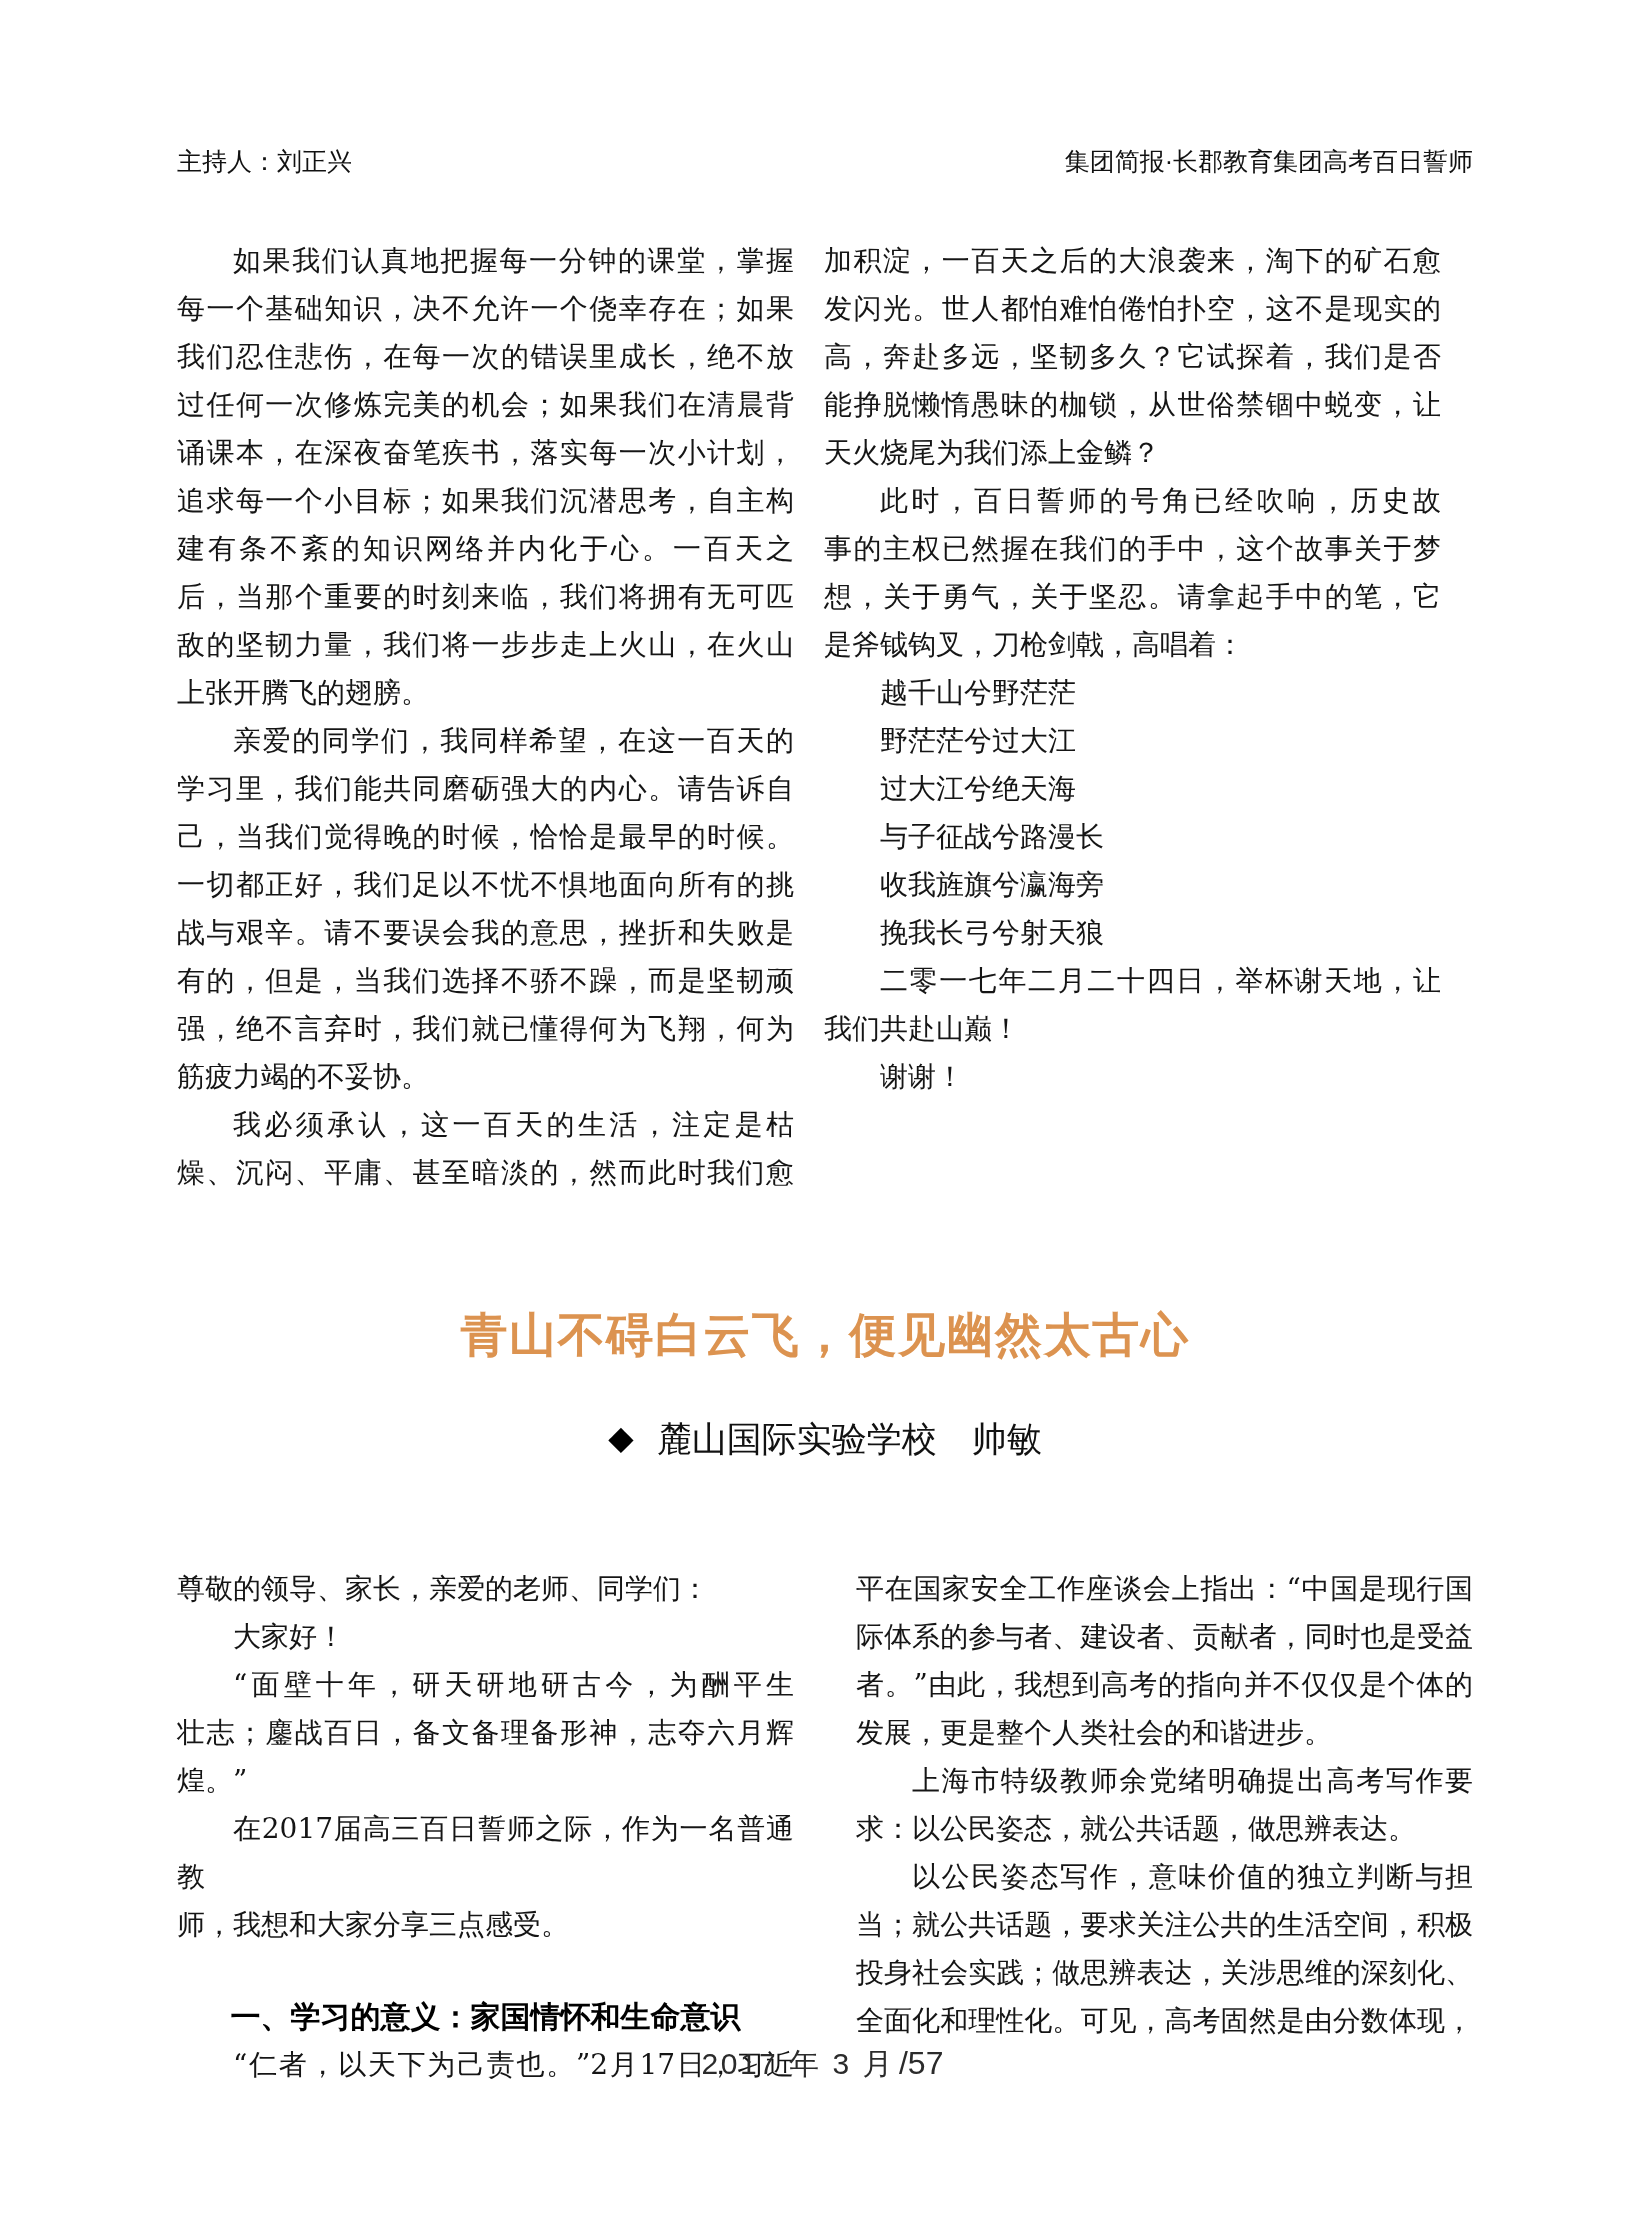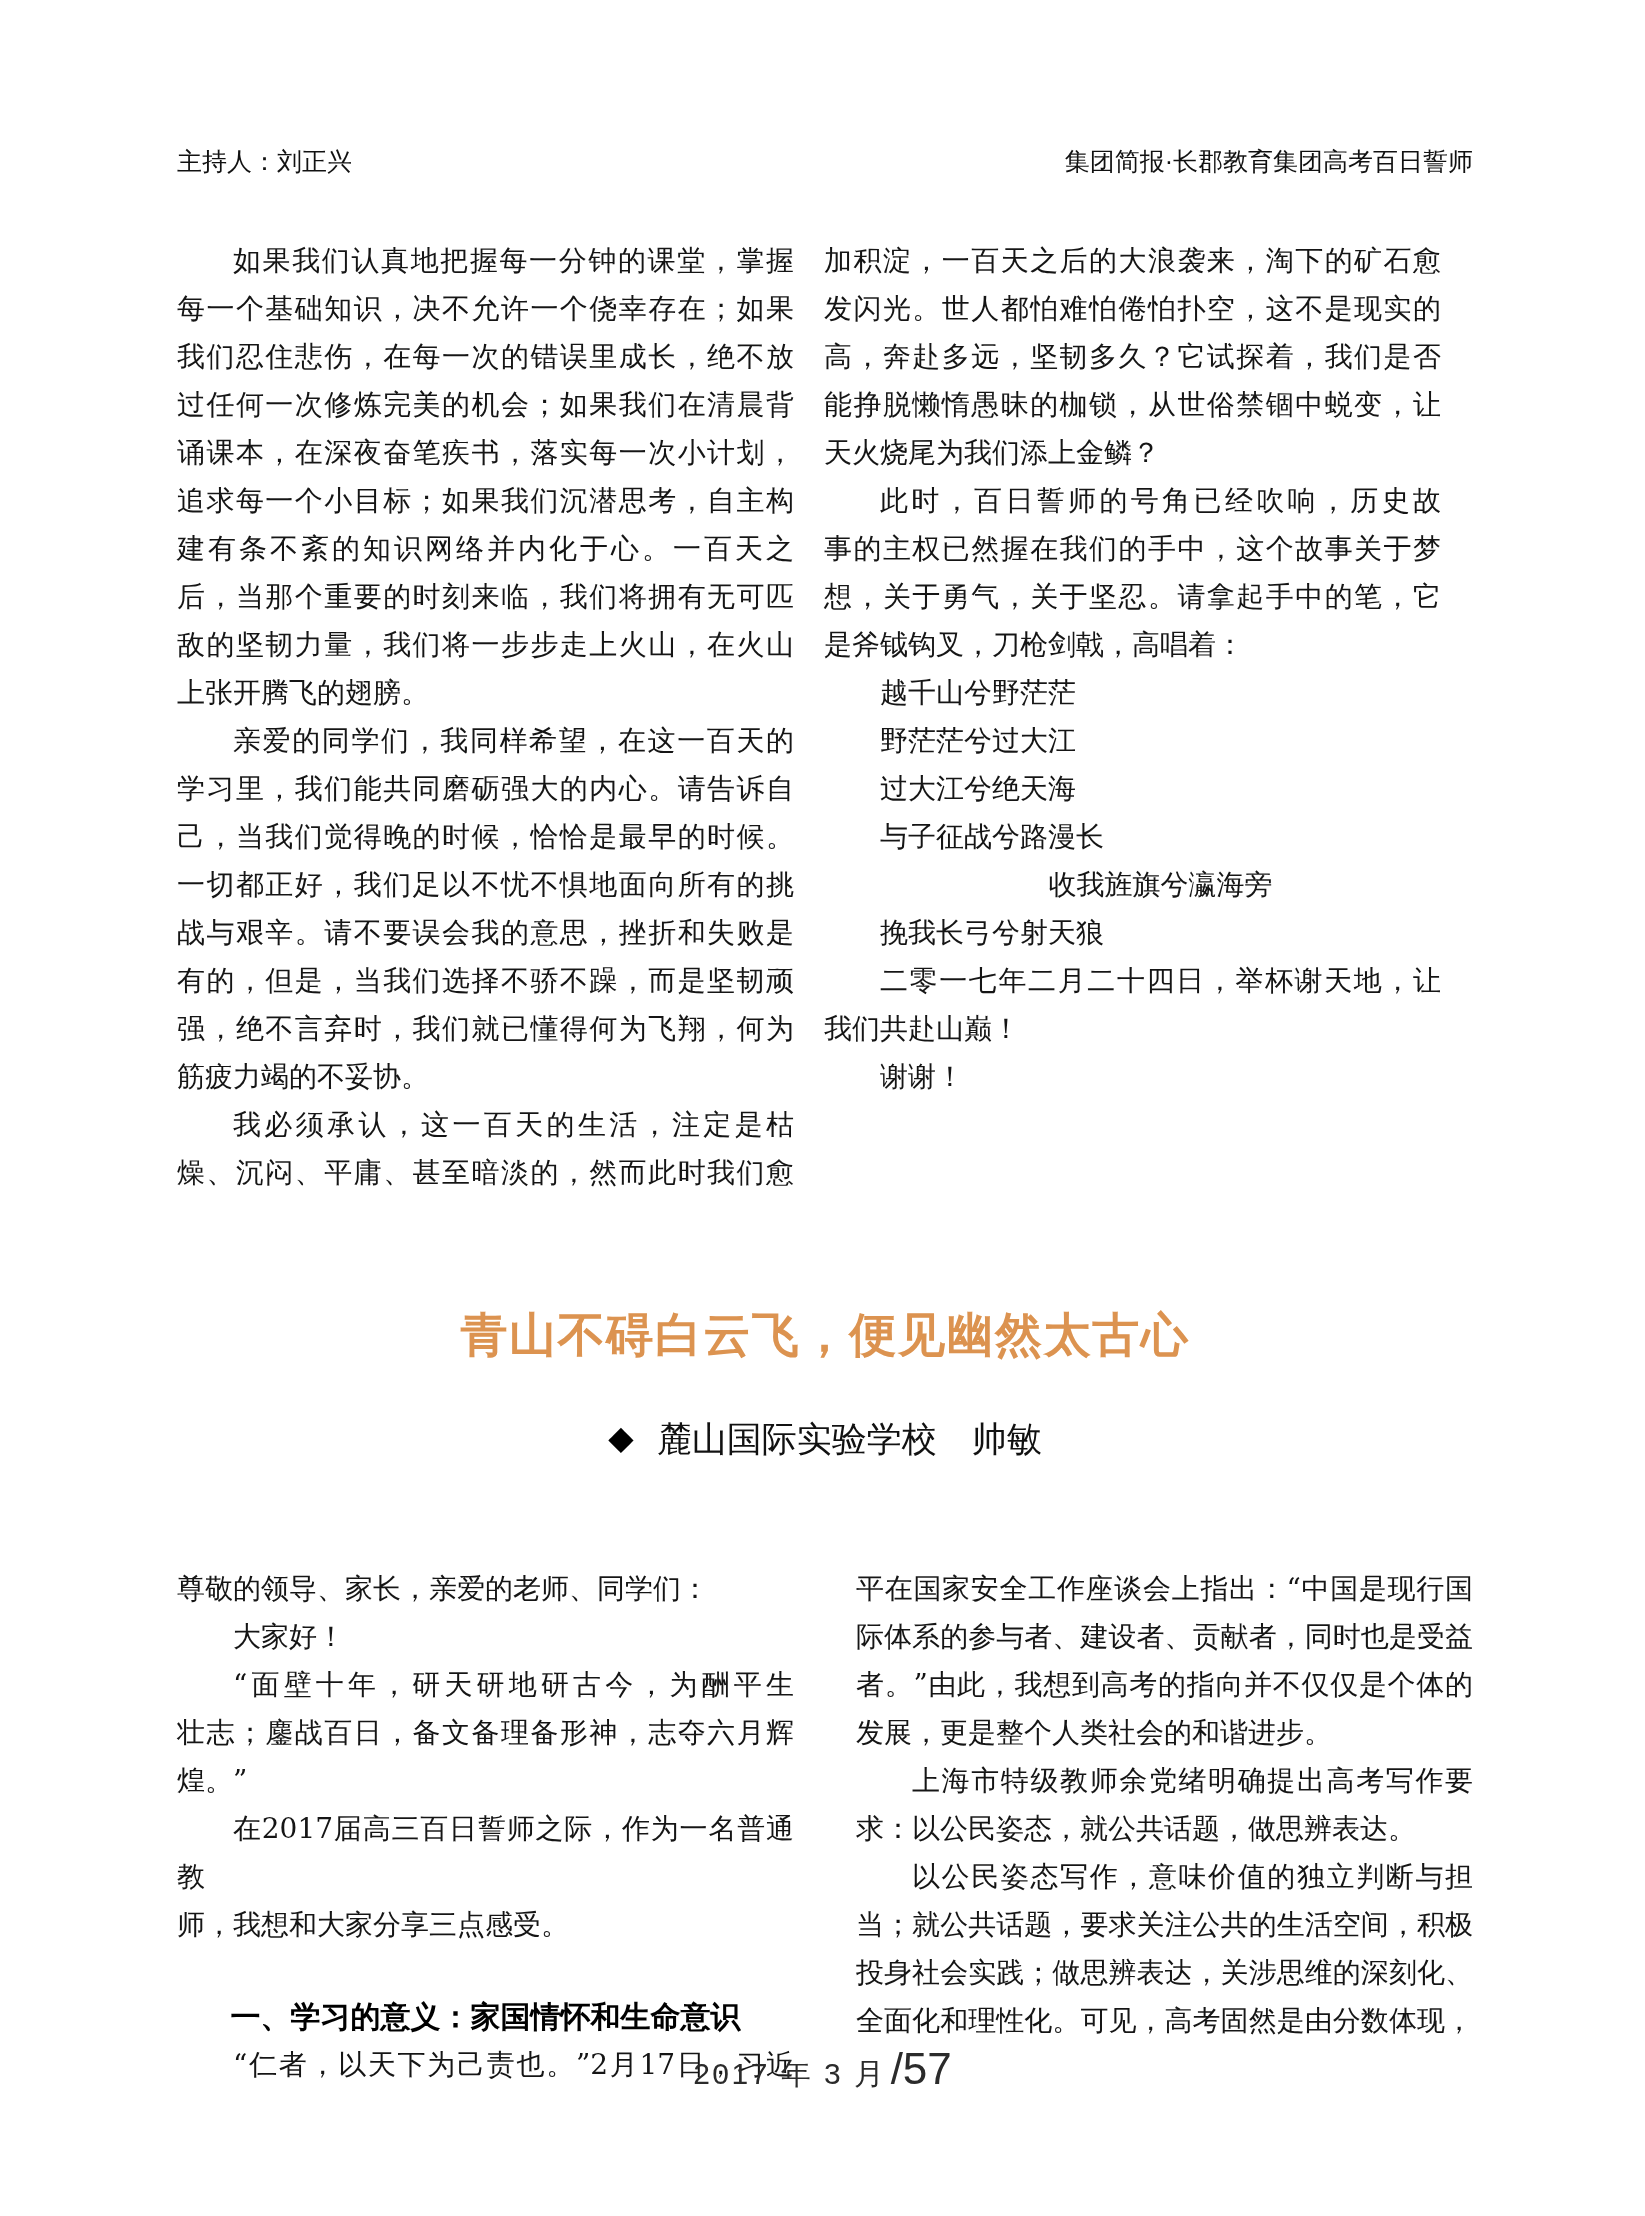--- a/index.html
+++ b/index.html
@@ -38,21 +38,21 @@
     text-align:center;font-size:35px;color:#111;line-height:49px;
   }
   .byline .diamond{
     font-size:33px;margin-right:23px;position:relative;top:-2.5px;color:#000;
   }
   .pagefoot{
     position:absolute;left:0;top:2044px;width:1645px;text-align:center;
     font-family:"Liberation Sans",sans-serif;color:#2b2b2b;
   }
   .foot-date{font-size:30px;letter-spacing:2.5px;}
-  .foot-page{font-size:44px;margin-left:4px;}
+  .foot-page{font-size:32px;margin-left:4px;}
 </style>
 </head>
 <body>
 
 <div class="page">
 
   <header class="pagehead">
     <span>主持人：刘正兴</span>
     <span>集团简报·长郡教育集团高考百日誓师</span>
   </header>
@@ -87,21 +87,21 @@
       <div class="tline just">能挣脱懒惰愚昧的枷锁，从世俗禁锢中蜕变，让</div>
       <div class="tline">天火烧尾为我们添上金鳞？</div>
       <div class="tline just" style="text-indent: 2em;">此时，百日誓师的号角已经吹响，历史故</div>
       <div class="tline just">事的主权已然握在我们的手中，这个故事关于梦</div>
       <div class="tline just">想，关于勇气，关于坚忍。请拿起手中的笔，它</div>
       <div class="tline">是斧钺钩叉，刀枪剑戟，高唱着：</div>
       <div class="tline" style="text-indent: 2em;">越千山兮野茫茫</div>
       <div class="tline" style="text-indent: 2em;">野茫茫兮过大江</div>
       <div class="tline" style="text-indent: 2em;">过大江兮绝天海</div>
       <div class="tline" style="text-indent: 2em;">与子征战兮路漫长</div>
-      <div class="tline" style="text-indent: 2em; text-align: center;">收我旌旗兮瀛海旁</div>
+      <div class="tline" style="text-indent: 2em;">收我旌旗兮瀛海旁</div>
       <div class="tline" style="text-indent: 2em;">挽我长弓兮射天狼</div>
       <div class="tline just" style="text-indent: 2em;">二零一七年二月二十四日，举杯谢天地，让</div>
       <div class="tline">我们共赴山巅！</div>
       <div class="tline" style="text-indent: 2em;">谢谢！</div>
     </section>
 
   <h1 class="art-title">青山不碍白云飞，便见幽然太古心</h1>
 
   <div class="byline">
     <span class="diamond">◆</span><span>麓山国际实验学校　帅敏</span>

